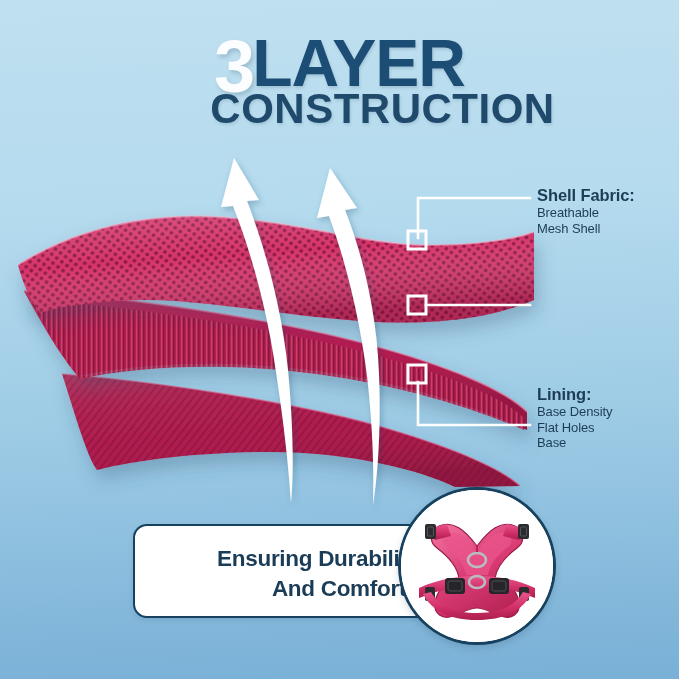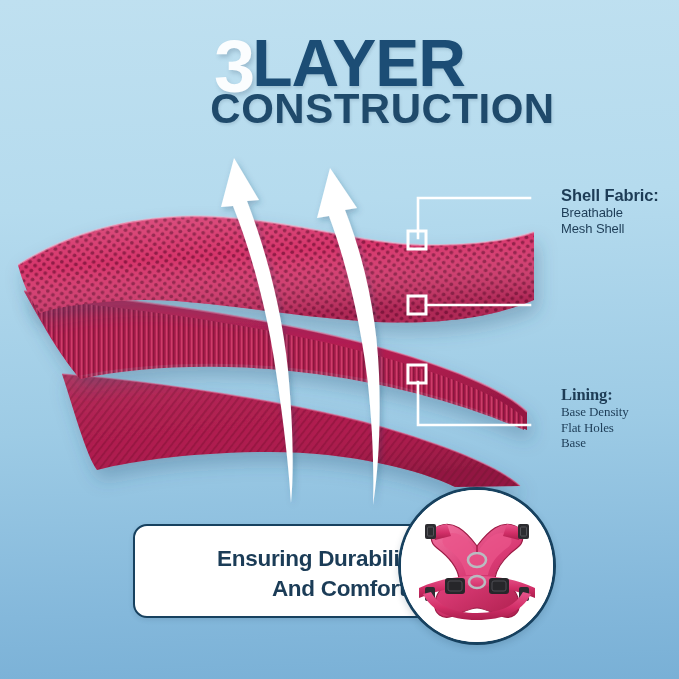--- a/index.html
+++ b/index.html
@@ -57,37 +57,36 @@
   }
 
   
   .stack { position: absolute; left: 0; top: 0; width: 679px; height: 679px; }
 
   
   .callout {
     position: absolute;
     color: #1d3c56;
     line-height: 1.17;
-    margin-left: 24px;
   }
   .callout .co-head {
     display: block;
     font-size: 16.5px;
     font-weight: 700;
     letter-spacing: -0.1px;
   }
   .callout .co-body {
     display: block;
     font-size: 13px;
     font-weight: 400;
     letter-spacing: -0.1px;
   }
   #callout-shell     { left: 537px; top: 186px; }
   #callout-interlayer{ left: 537px; top: 277px; }
-  #callout-lining    { left: 537px; top: 385px; font-family: Liberation Serif, serif; }
+  #callout-lining    { left: 537px; top: 385px; }
 
   
   .banner {
     position: absolute;
     left: 133px;
     top: 524px;
     width: 394px;
     height: 94px;
     background: #ffffff;
     border: 2.5px solid #17415f;

